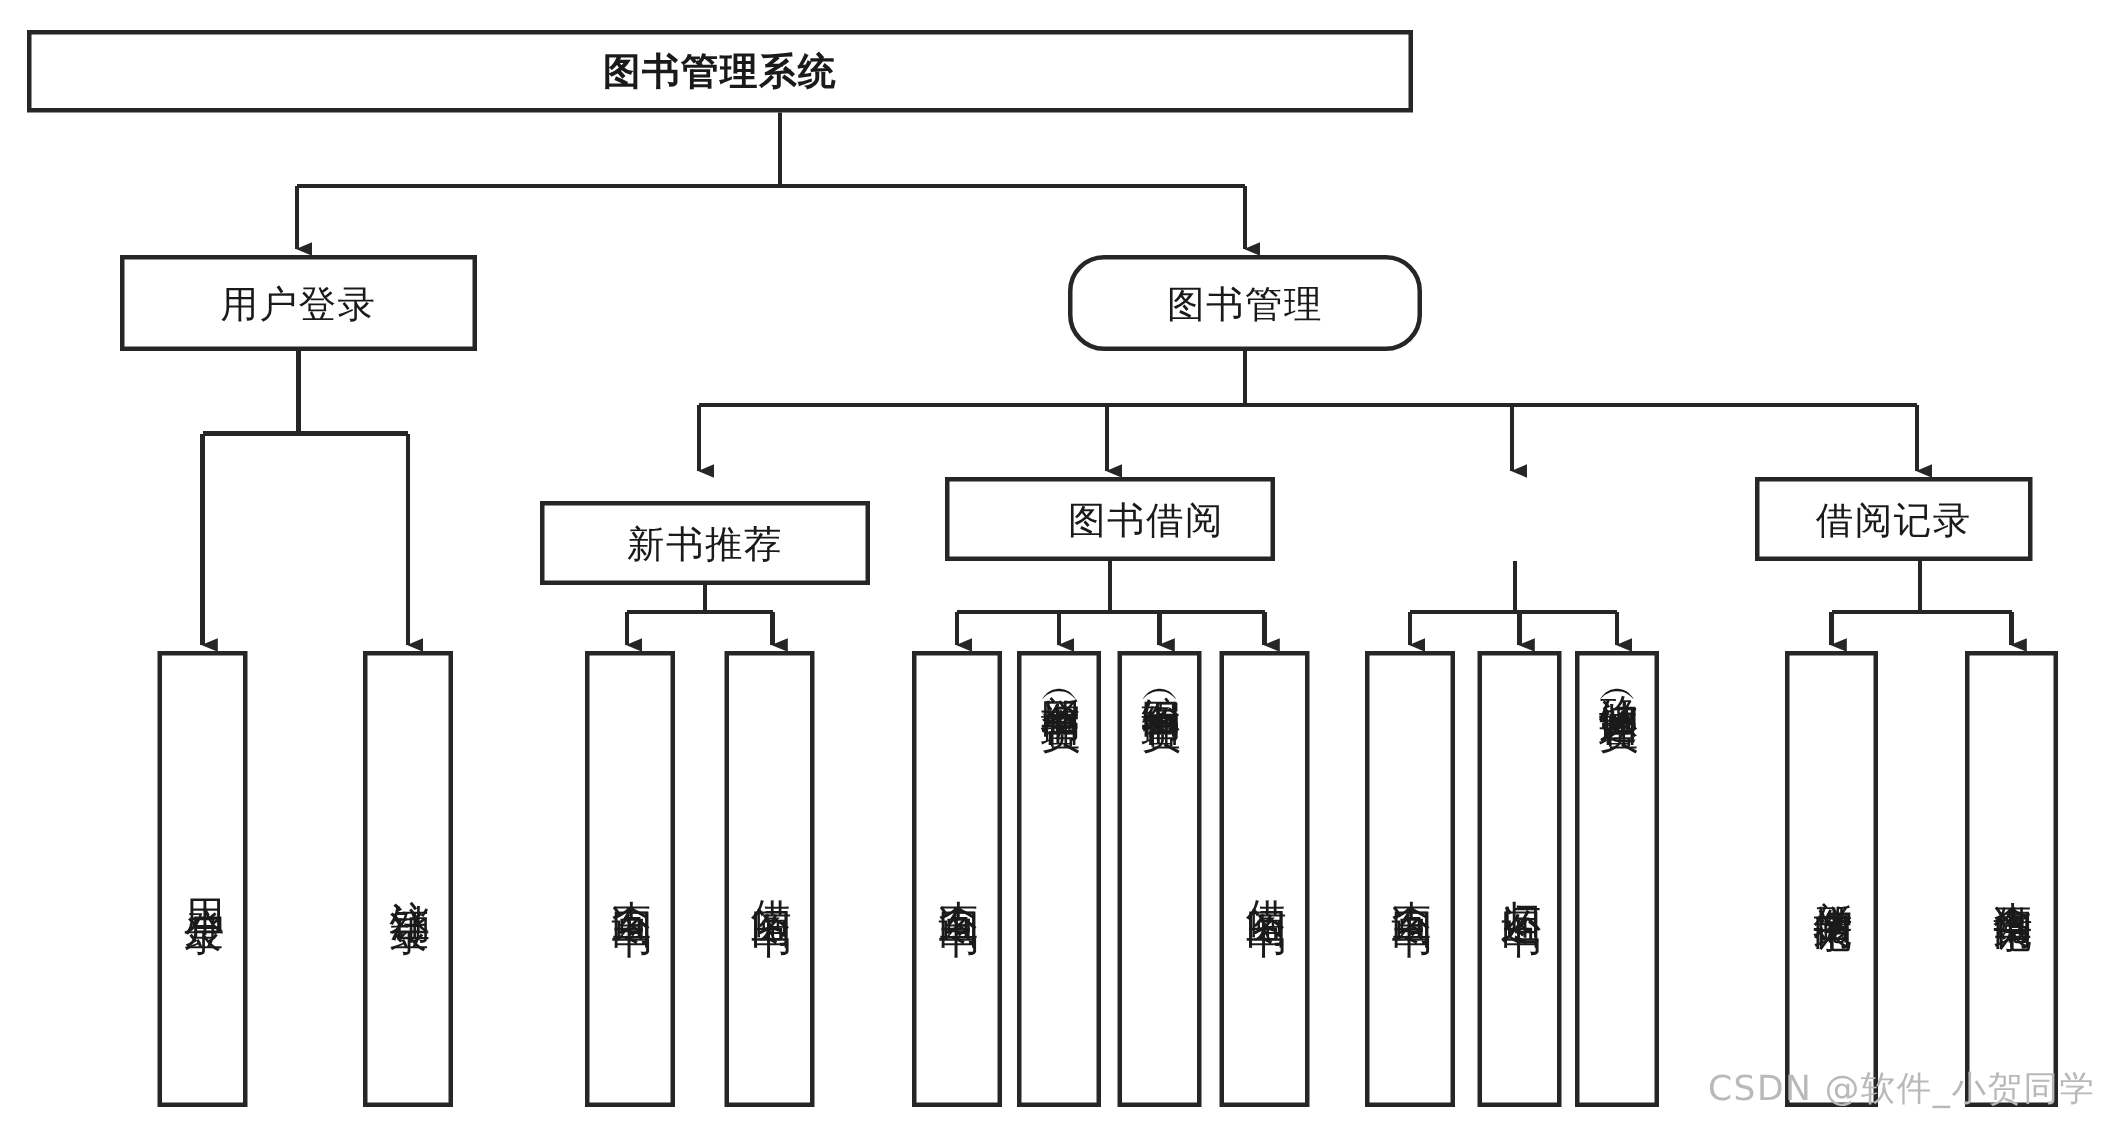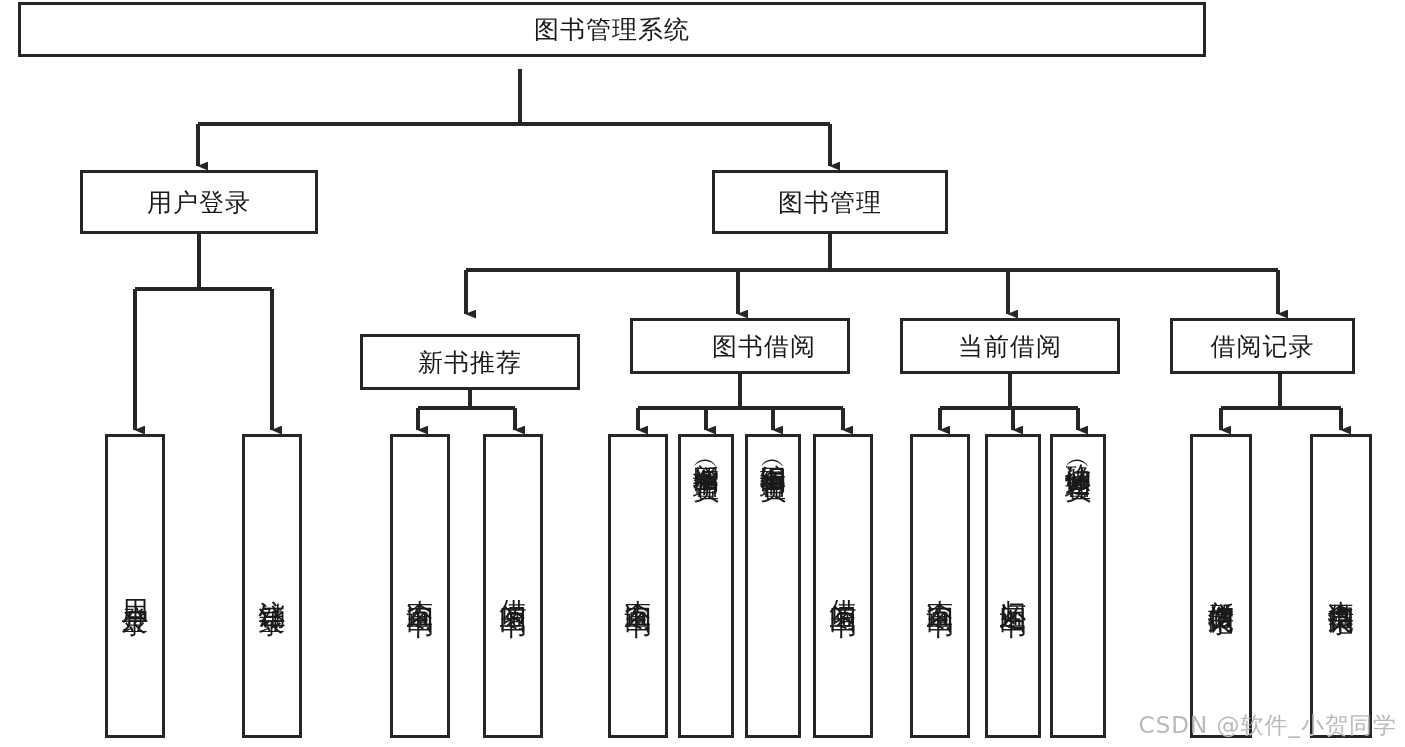--- a/index.html
+++ b/index.html
@@ -125,40 +125,37 @@
       <path d="M1013,408 L1013,430" marker-end="url(#arrow)"></path>
       <path d="M1078,408 L1078,430" marker-end="url(#arrow)"></path>
 
       <path d="M1280,374 L1280,408"></path>
       <path d="M1221,408 L1341,408"></path>
       <path d="M1221,408 L1221,430" marker-end="url(#arrow)"></path>
       <path d="M1341,408 L1341,430" marker-end="url(#arrow)"></path>
     </g>
   </svg>
 
-  <div class="node horiz" style="left:18px; top:2px; width:1188px; height:55px;">
+  <div class="node horiz" style="left:18px; top:20px; width:924px; height:55px;font-weight:bold;">
     <span>图书管理系统</span>
   </div>
 
   <div class="node horiz" style="left:80px; top:170px; width:238px; height:64px;">
     <span>用户登录</span>
   </div>
-  <div class="node horiz" style="left:712px; top:170px; width:236px; height:64px;">
+  <div class="node horiz" style="left:712px; top:170px; width:236px; height:64px;border-radius:24px;">
     <span>图书管理</span>
   </div>
 
   <div class="node horiz" style="left:360px; top:334px; width:220px; height:56px;">
     <span>新书推荐</span>
   </div>
   <div class="node horiz" style="left:630px; top:318px; width:220px; height:56px;padding-left:48px;">
     <span>图书借阅</span>
   </div>
-  <div class="node horiz" style="left:900px; top:318px; width:220px; height:56px;">
-    <span>当前借阅</span>
-  </div>
   <div class="node horiz" style="left:1170px; top:318px; width:185px; height:56px;">
     <span>借阅记录</span>
   </div>
 
   <div class="node vert mid" style="left:105px; top:434px; width:60px; height:304px;">
     <span class="vlabel">用户登录</span>
   </div>
 
   <div class="node vert mid" style="left:242px; top:434px; width:60px; height:304px;">
     <span class="vlabel">注销登录</span>

